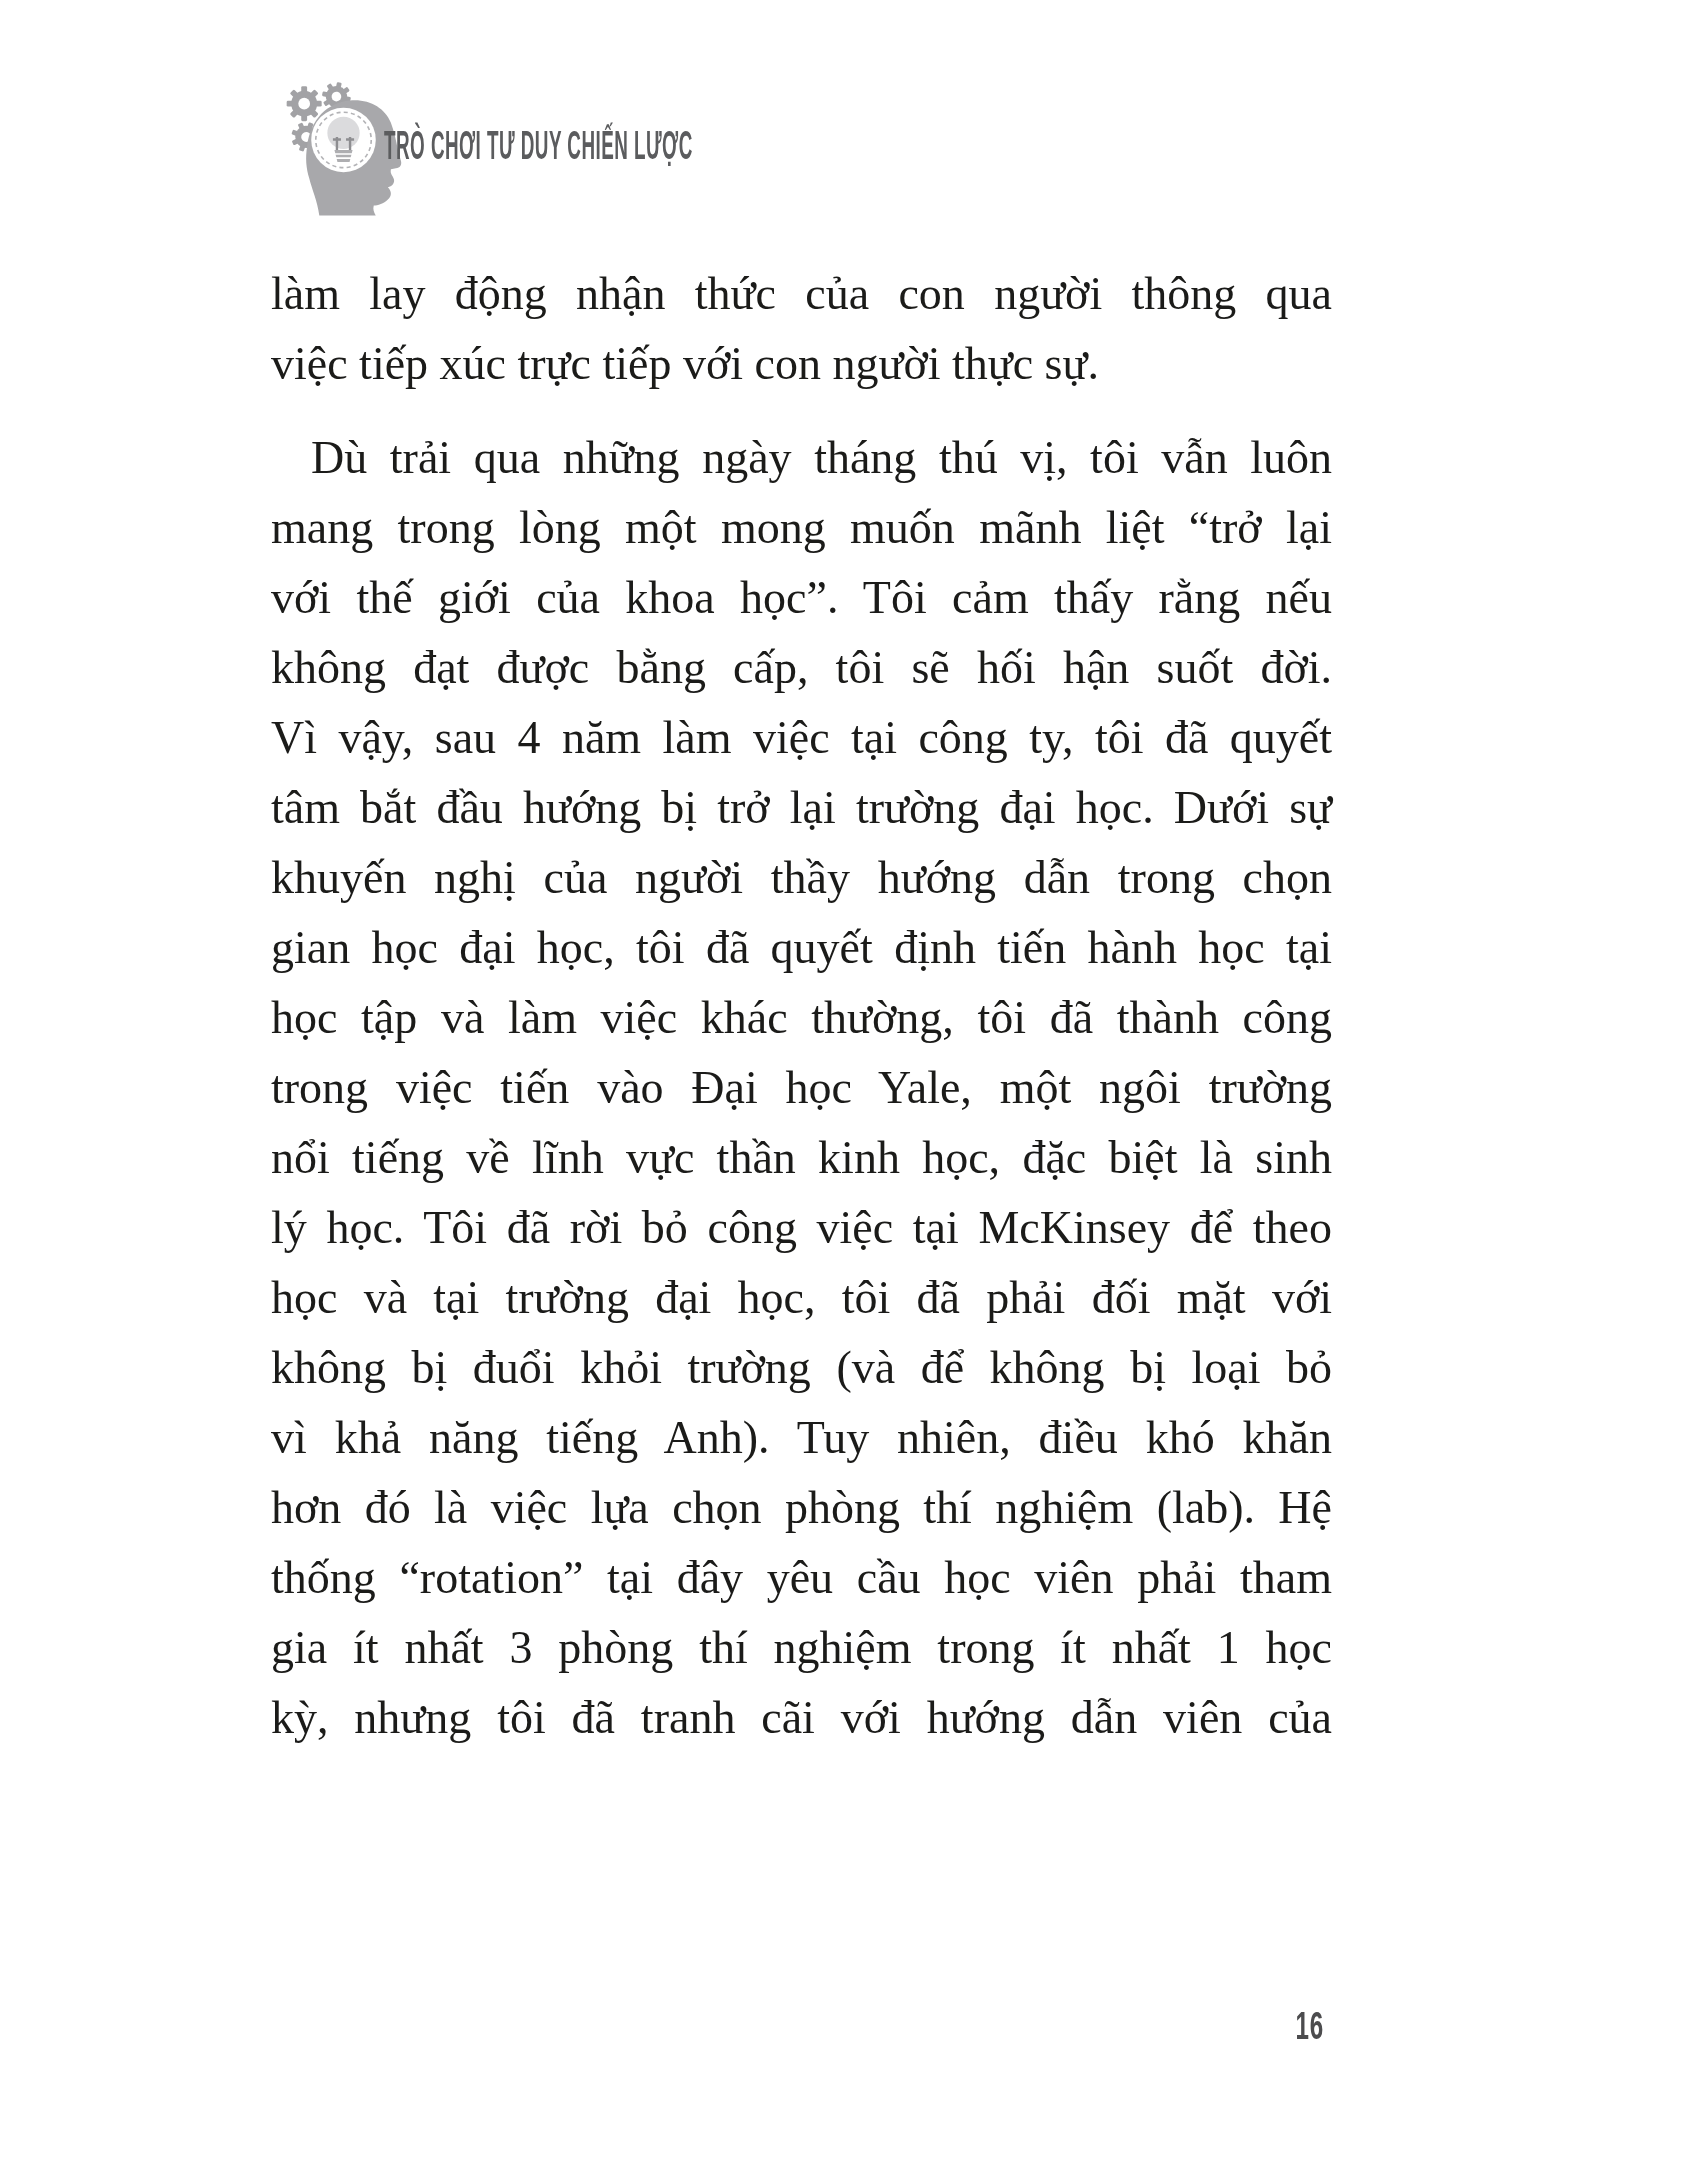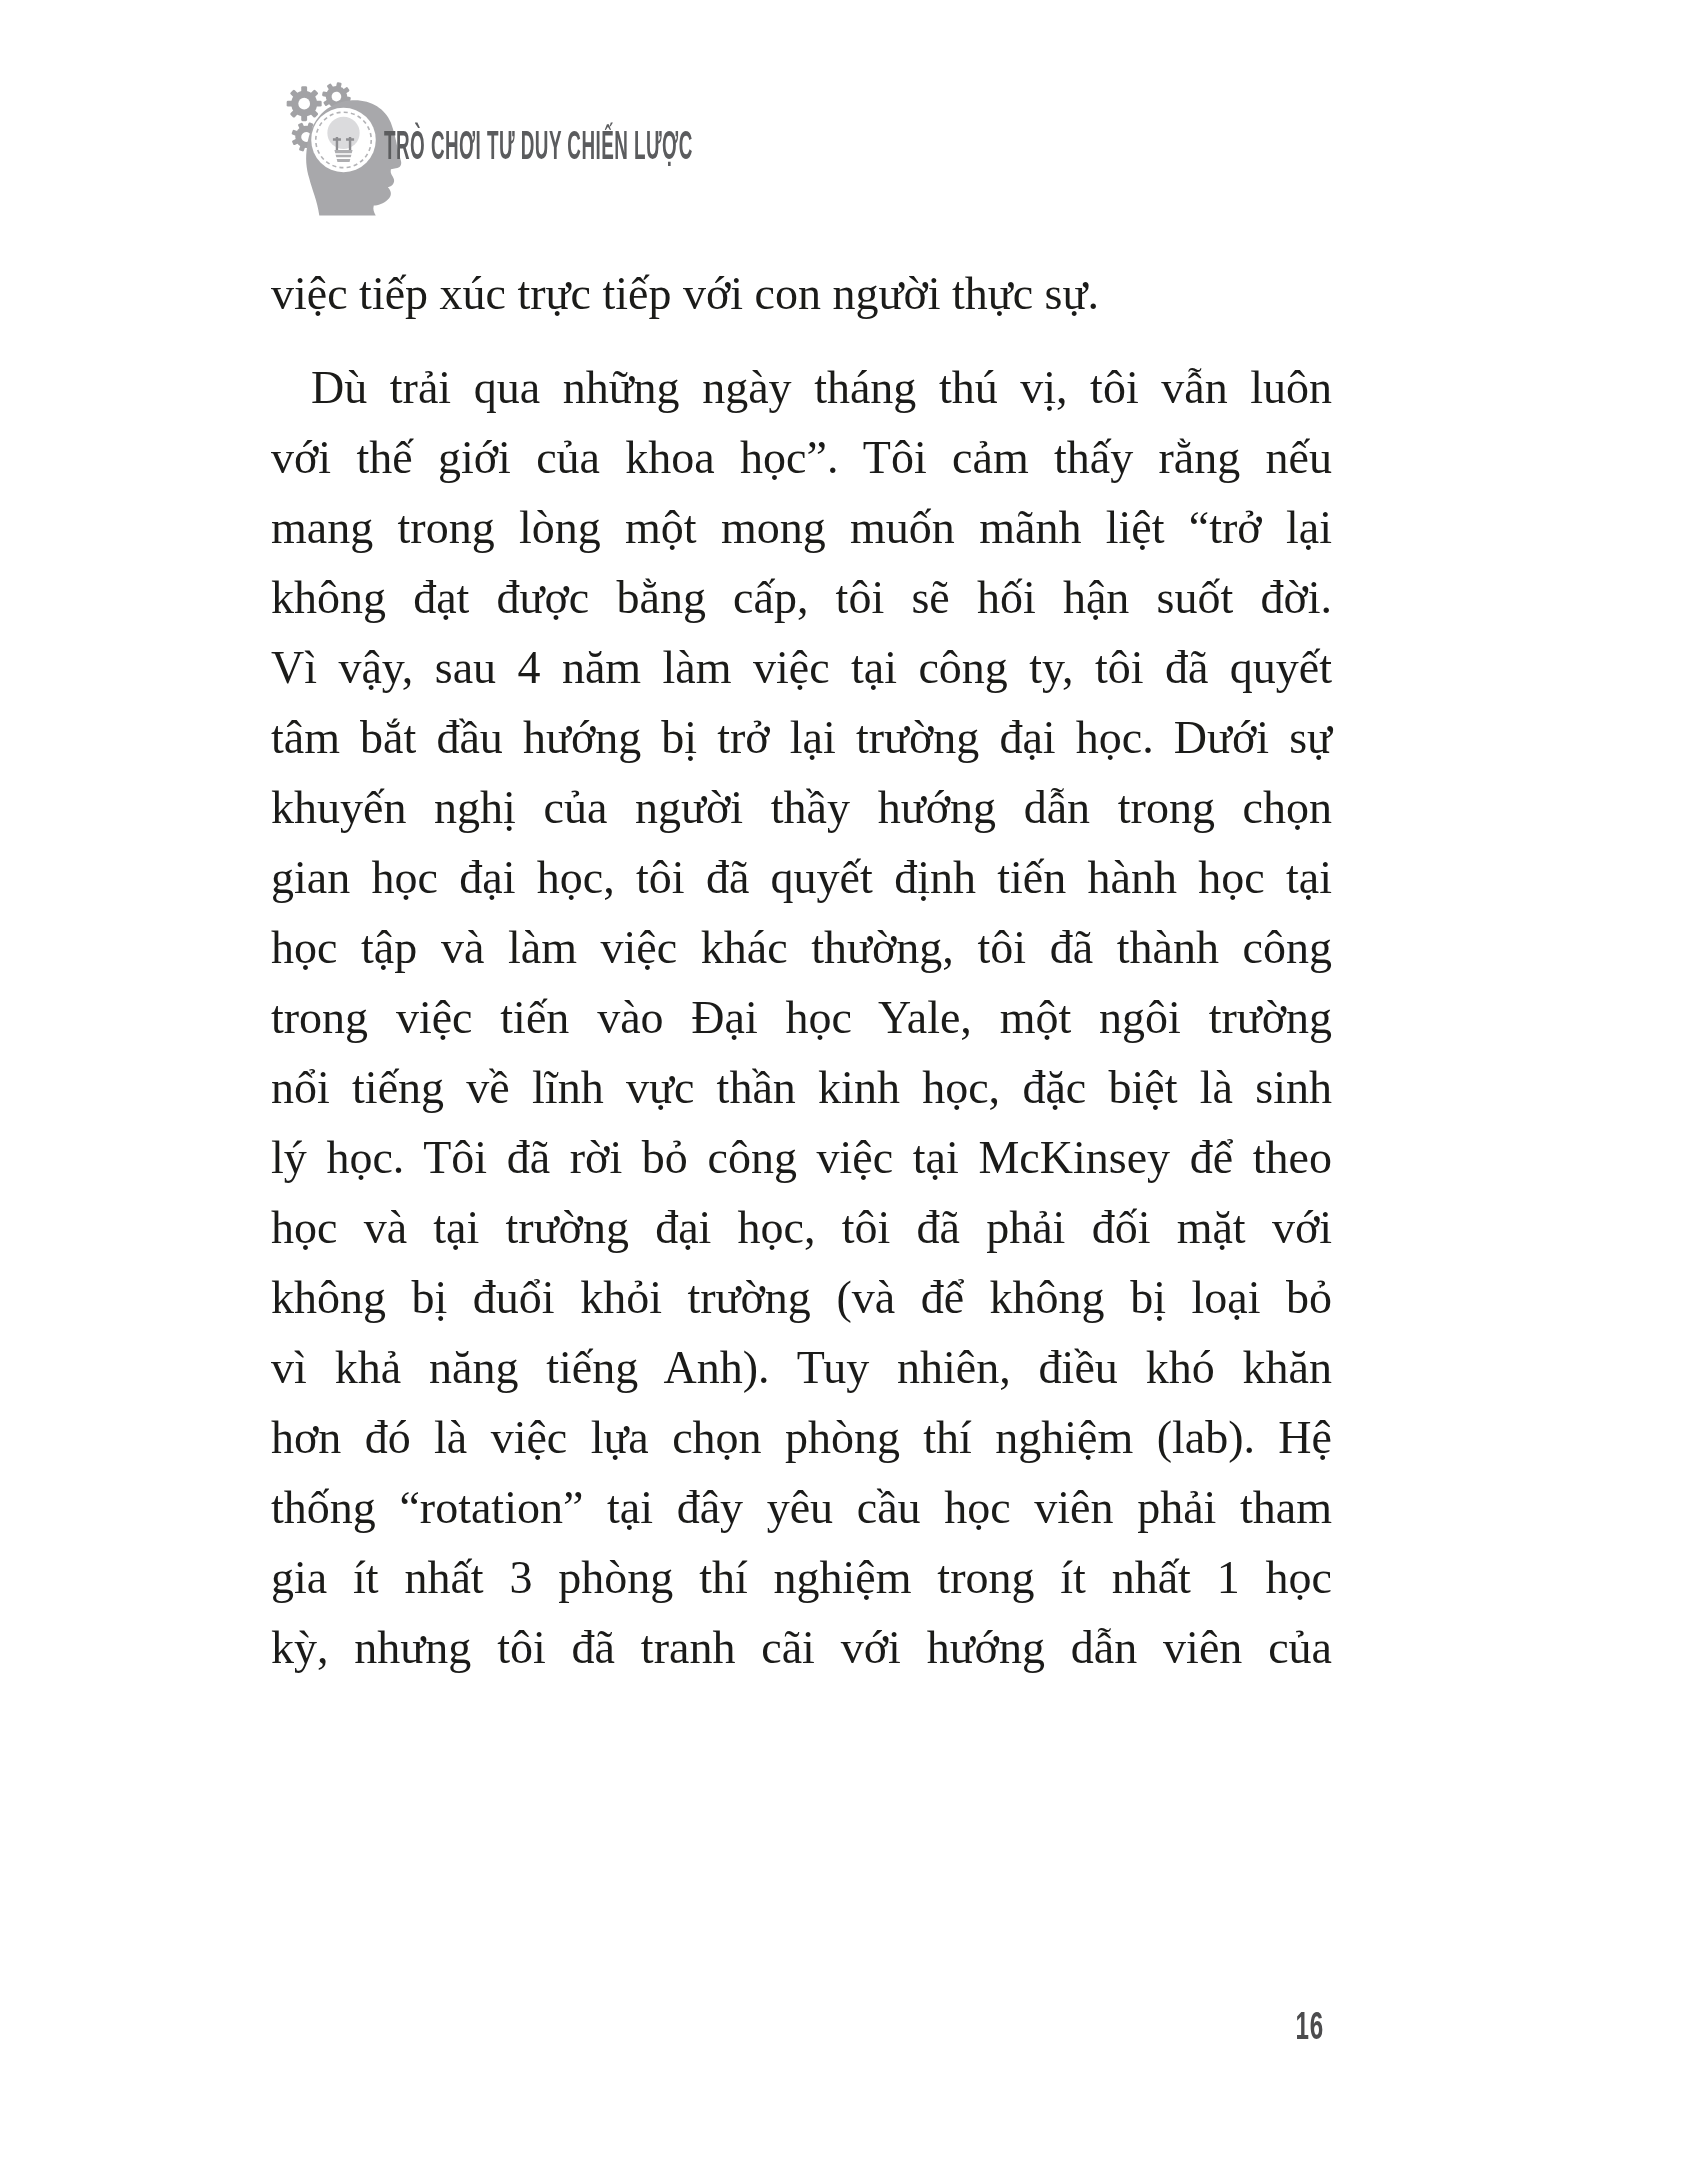--- a/index.html
+++ b/index.html
@@ -125,26 +125,27 @@
       <path d="M49.5,59.5 H57.5 M62.5,59.5 H70.5" stroke="#8e8e91" stroke-width="2.4" fill="none"></path>
       <path d="M51,70 L69,70 L66,82 L54,82 Z" fill="#aeaeb1"></path>
       <path d="M51.5,74 H68.5 M52.5,78 H67.5" stroke="#ffffff" stroke-width="1.6" fill="none"></path>
     </g>
   </svg>
 
   <div class="header-title">TRÒ CHƠI TƯ DUY CHIẾN LƯỢC</div>
 
   <div class="textblock">
     <div class="para">
+      <div class="line">làm lay động nhận thức của con người thông qua</div>
       <div class="line para-end">việc tiếp xúc trực tiếp với con người thực sự.</div>
     </div>
     <div class="para">
       <div class="line indent">Dù trải qua những ngày tháng thú vị, tôi vẫn luôn</div>
+      <div class="line">mang trong lòng một mong muốn mãnh liệt “trở lại</div>
       <div class="line">với thế giới của khoa học”. Tôi cảm thấy rằng nếu</div>
-      <div class="line">mang trong lòng một mong muốn mãnh liệt “trở lại</div>
       <div class="line">không đạt được bằng cấp, tôi sẽ hối hận suốt đời.</div>
       <div class="line">Vì vậy, sau 4 năm làm việc tại công ty, tôi đã quyết</div>
       <div class="line">tâm bắt đầu hướng bị trở lại trường đại học. Dưới sự</div>
       <div class="line">khuyến nghị của người thầy hướng dẫn trong chọn</div>
       <div class="line">gian học đại học, tôi đã quyết định tiến hành học tại</div>
       <div class="line">học tập và làm việc khác thường, tôi đã thành công</div>
       <div class="line">trong việc tiến vào Đại học Yale, một ngôi trường</div>
       <div class="line">nổi tiếng về lĩnh vực thần kinh học, đặc biệt là sinh</div>
       <div class="line">lý học. Tôi đã rời bỏ công việc tại McKinsey để theo</div>
       <div class="line">học và tại trường đại học, tôi đã phải đối mặt với</div>

